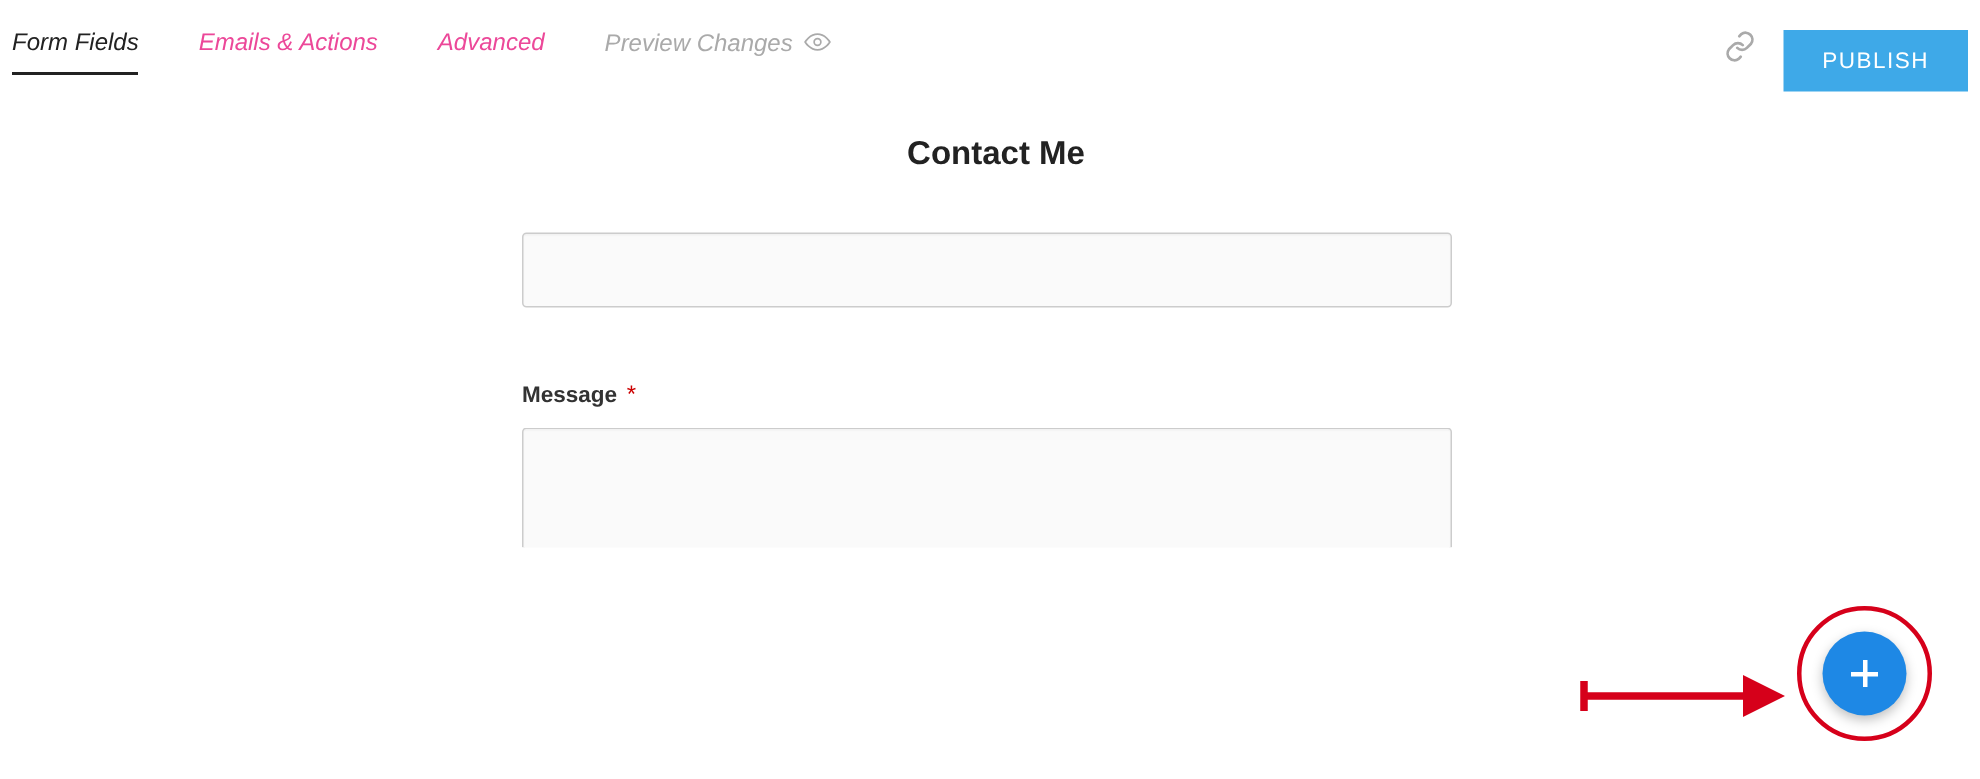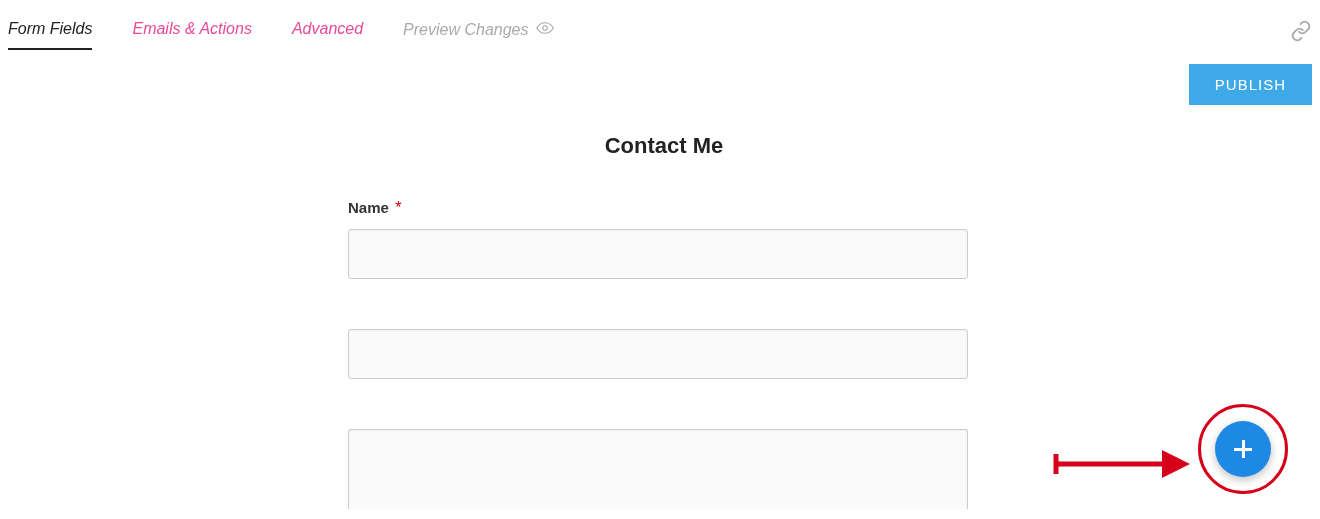--- a/index.html
+++ b/index.html
@@ -38,23 +38,22 @@
     }
     .tab.preview {
       color: #aaa;
       display: flex;
       align-items: center;
       gap: 8px;
       justify-content: space-between;
     }
     .header-right {
       display: flex;
-      align-items: flex-end;
+      align-items: flex-start;
       gap: 18px;
-      flex-direction: column;
     }
     .link-icon svg {
       width: 22px;
       height: 22px;
       stroke: #aaa;
       fill: none;
     }
     .publish-btn {
       background: #3ea9e8;
       color: #fff;
@@ -192,33 +191,30 @@
         <path d="M14 11a5 5 0 0 0-7 0l-3 3a5 5 0 0 0 7 7l1.5-1.5" stroke-width="2" stroke-linecap="round"></path>
       </svg>
     </span>
     <button class="publish-btn">PUBLISH</button>
   </div>
 </div>
 
 <h2 class="page-title">Contact Me</h2>
 
 <div class="form-area">
+
   <div class="field">
+    <div class="text-input"></div>
+  </div>
+
+  <div class="field" style="margin-bottom:0;">
     <div class="field-label-row">
-      <span class="field-label">Name</span>
+      <span class="field-label">Message</span>
       <span class="required">*</span>
     </div>
-    <div class="text-input"></div>
-  </div>
-
-  <div class="field">
-    <div class="text-input"></div>
-  </div>
-
-  <div class="field" style="margin-bottom:0;">
     <div class="textarea-input"></div>
   </div>
 </div>
 
 <svg class="arrow" width="140" height="40">
   <line x1="4" y1="20" x2="110" y2="20" stroke="#d6001a" stroke-width="5"></line>
   <line x1="4" y1="10" x2="4" y2="30" stroke="#d6001a" stroke-width="5"></line>
   <polygon points="110,6 138,20 110,34" fill="#d6001a"></polygon>
 </svg>
 

